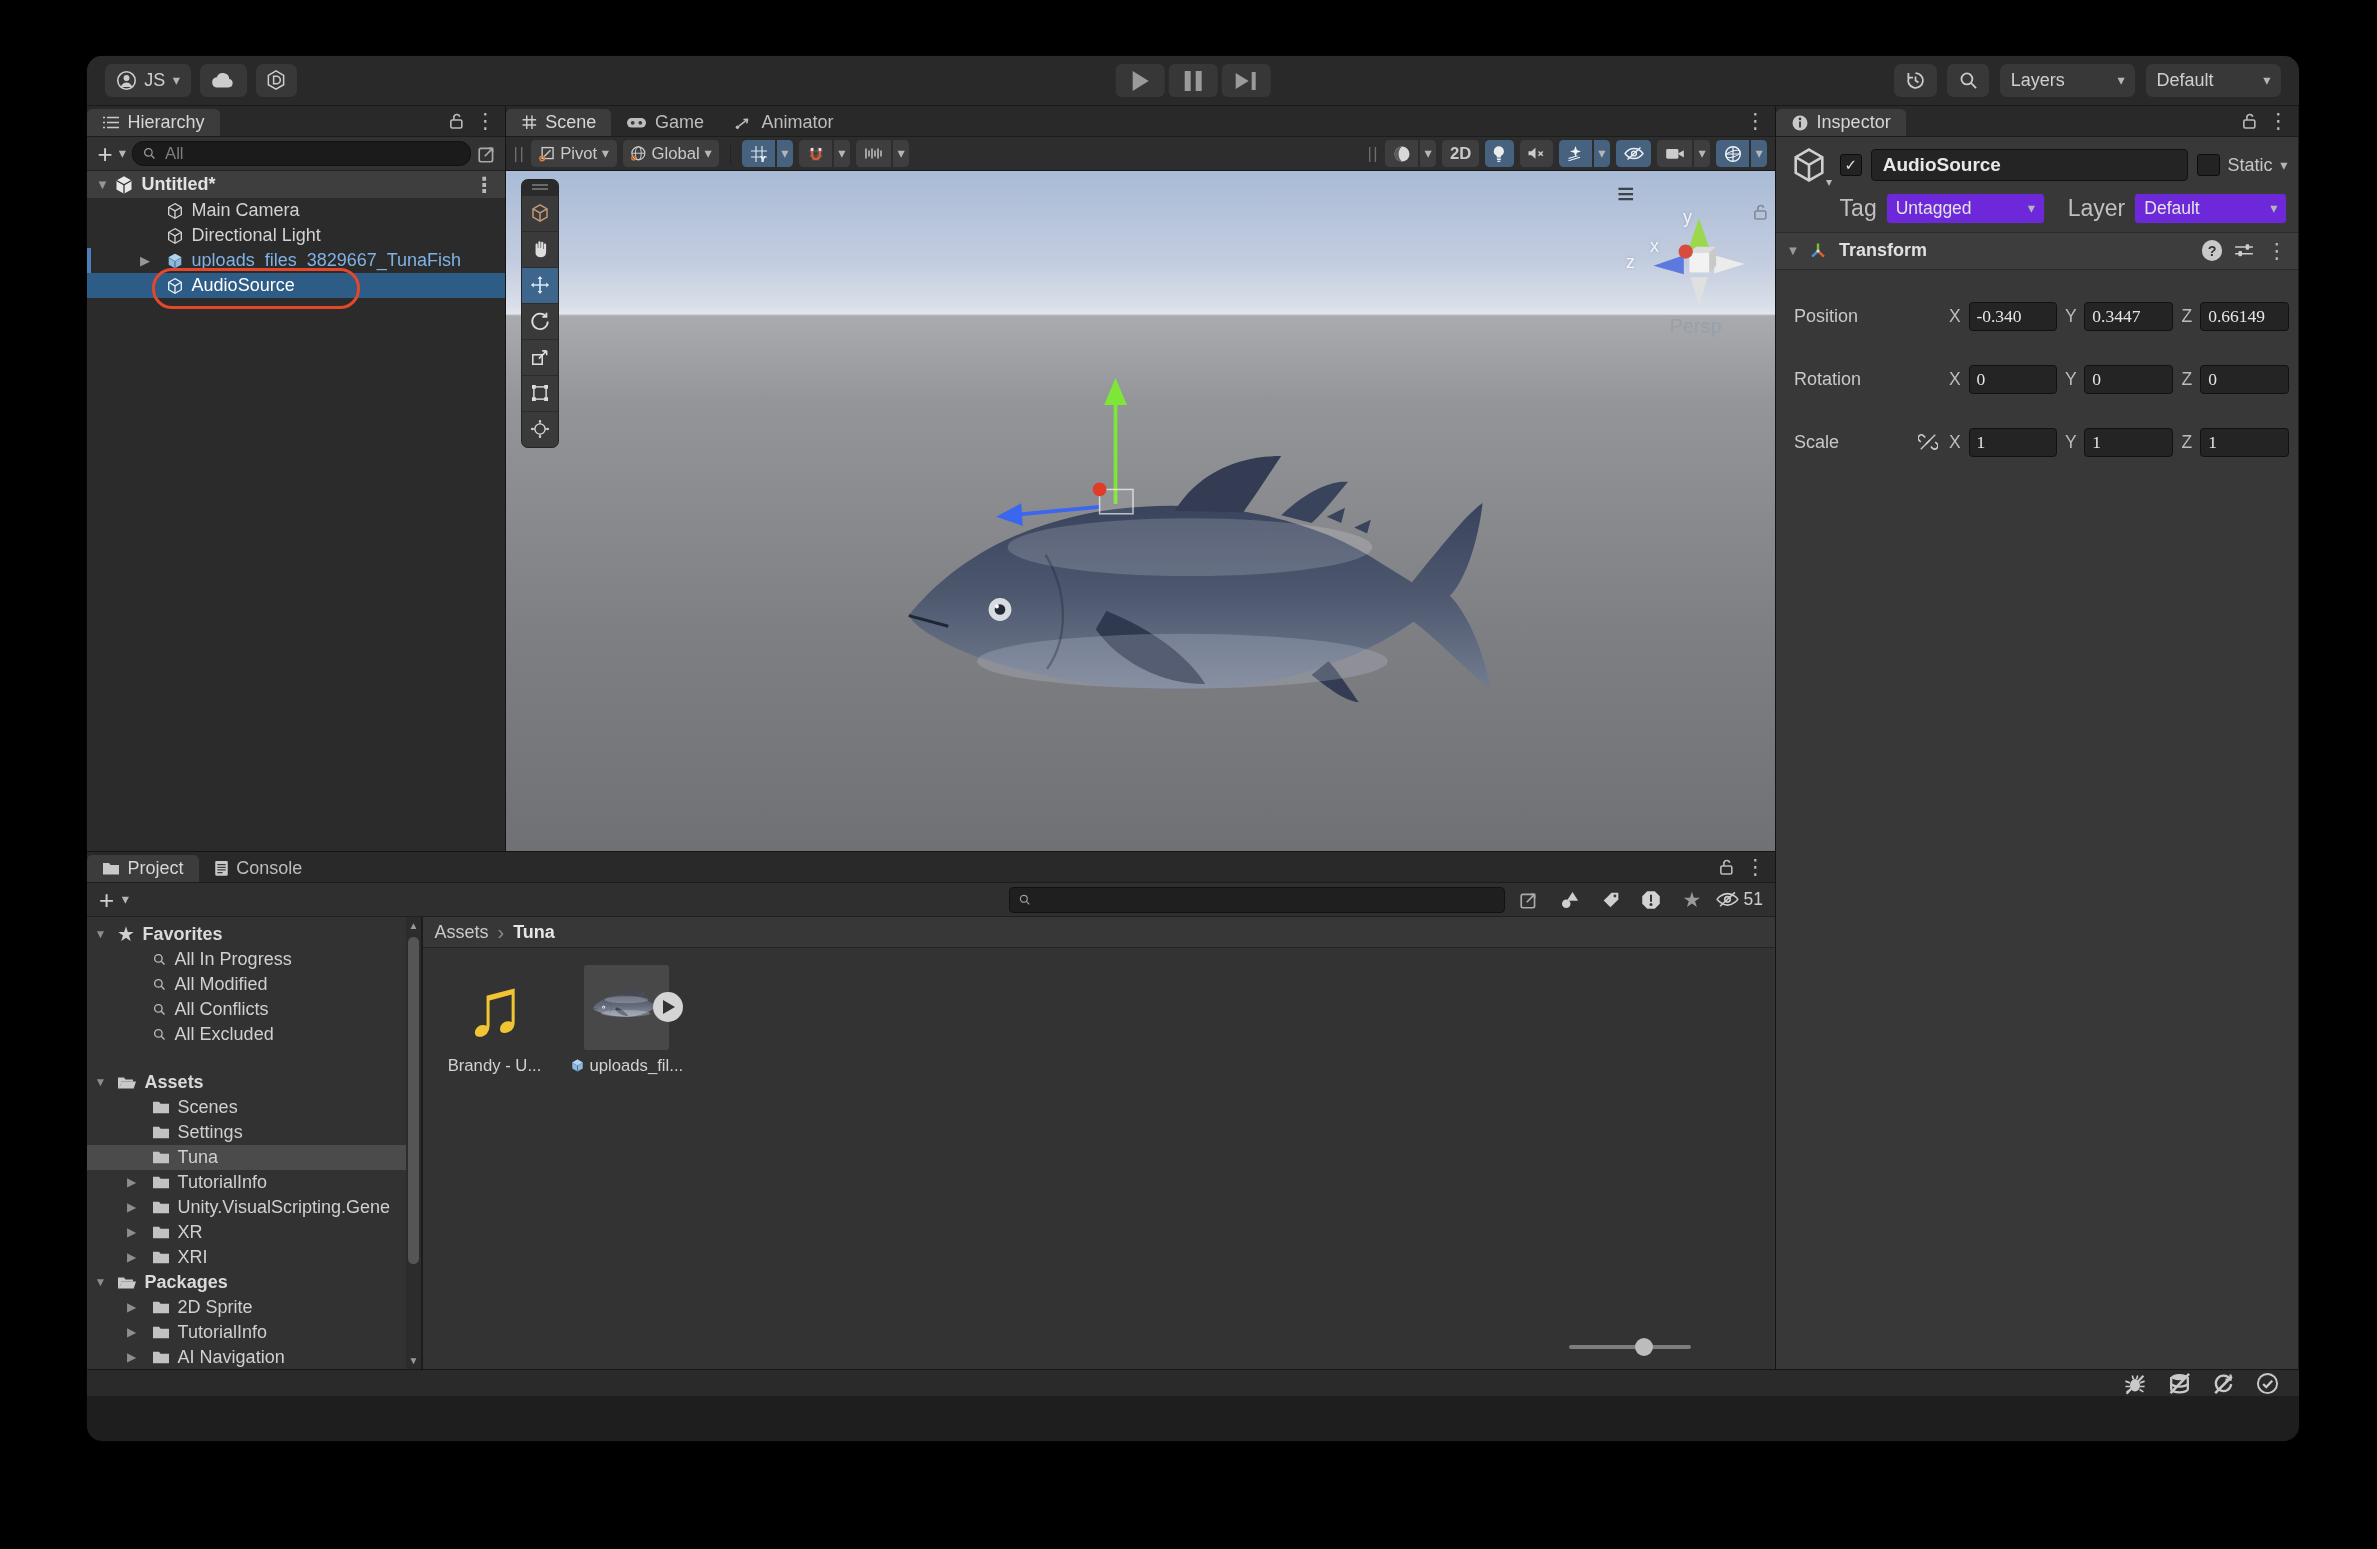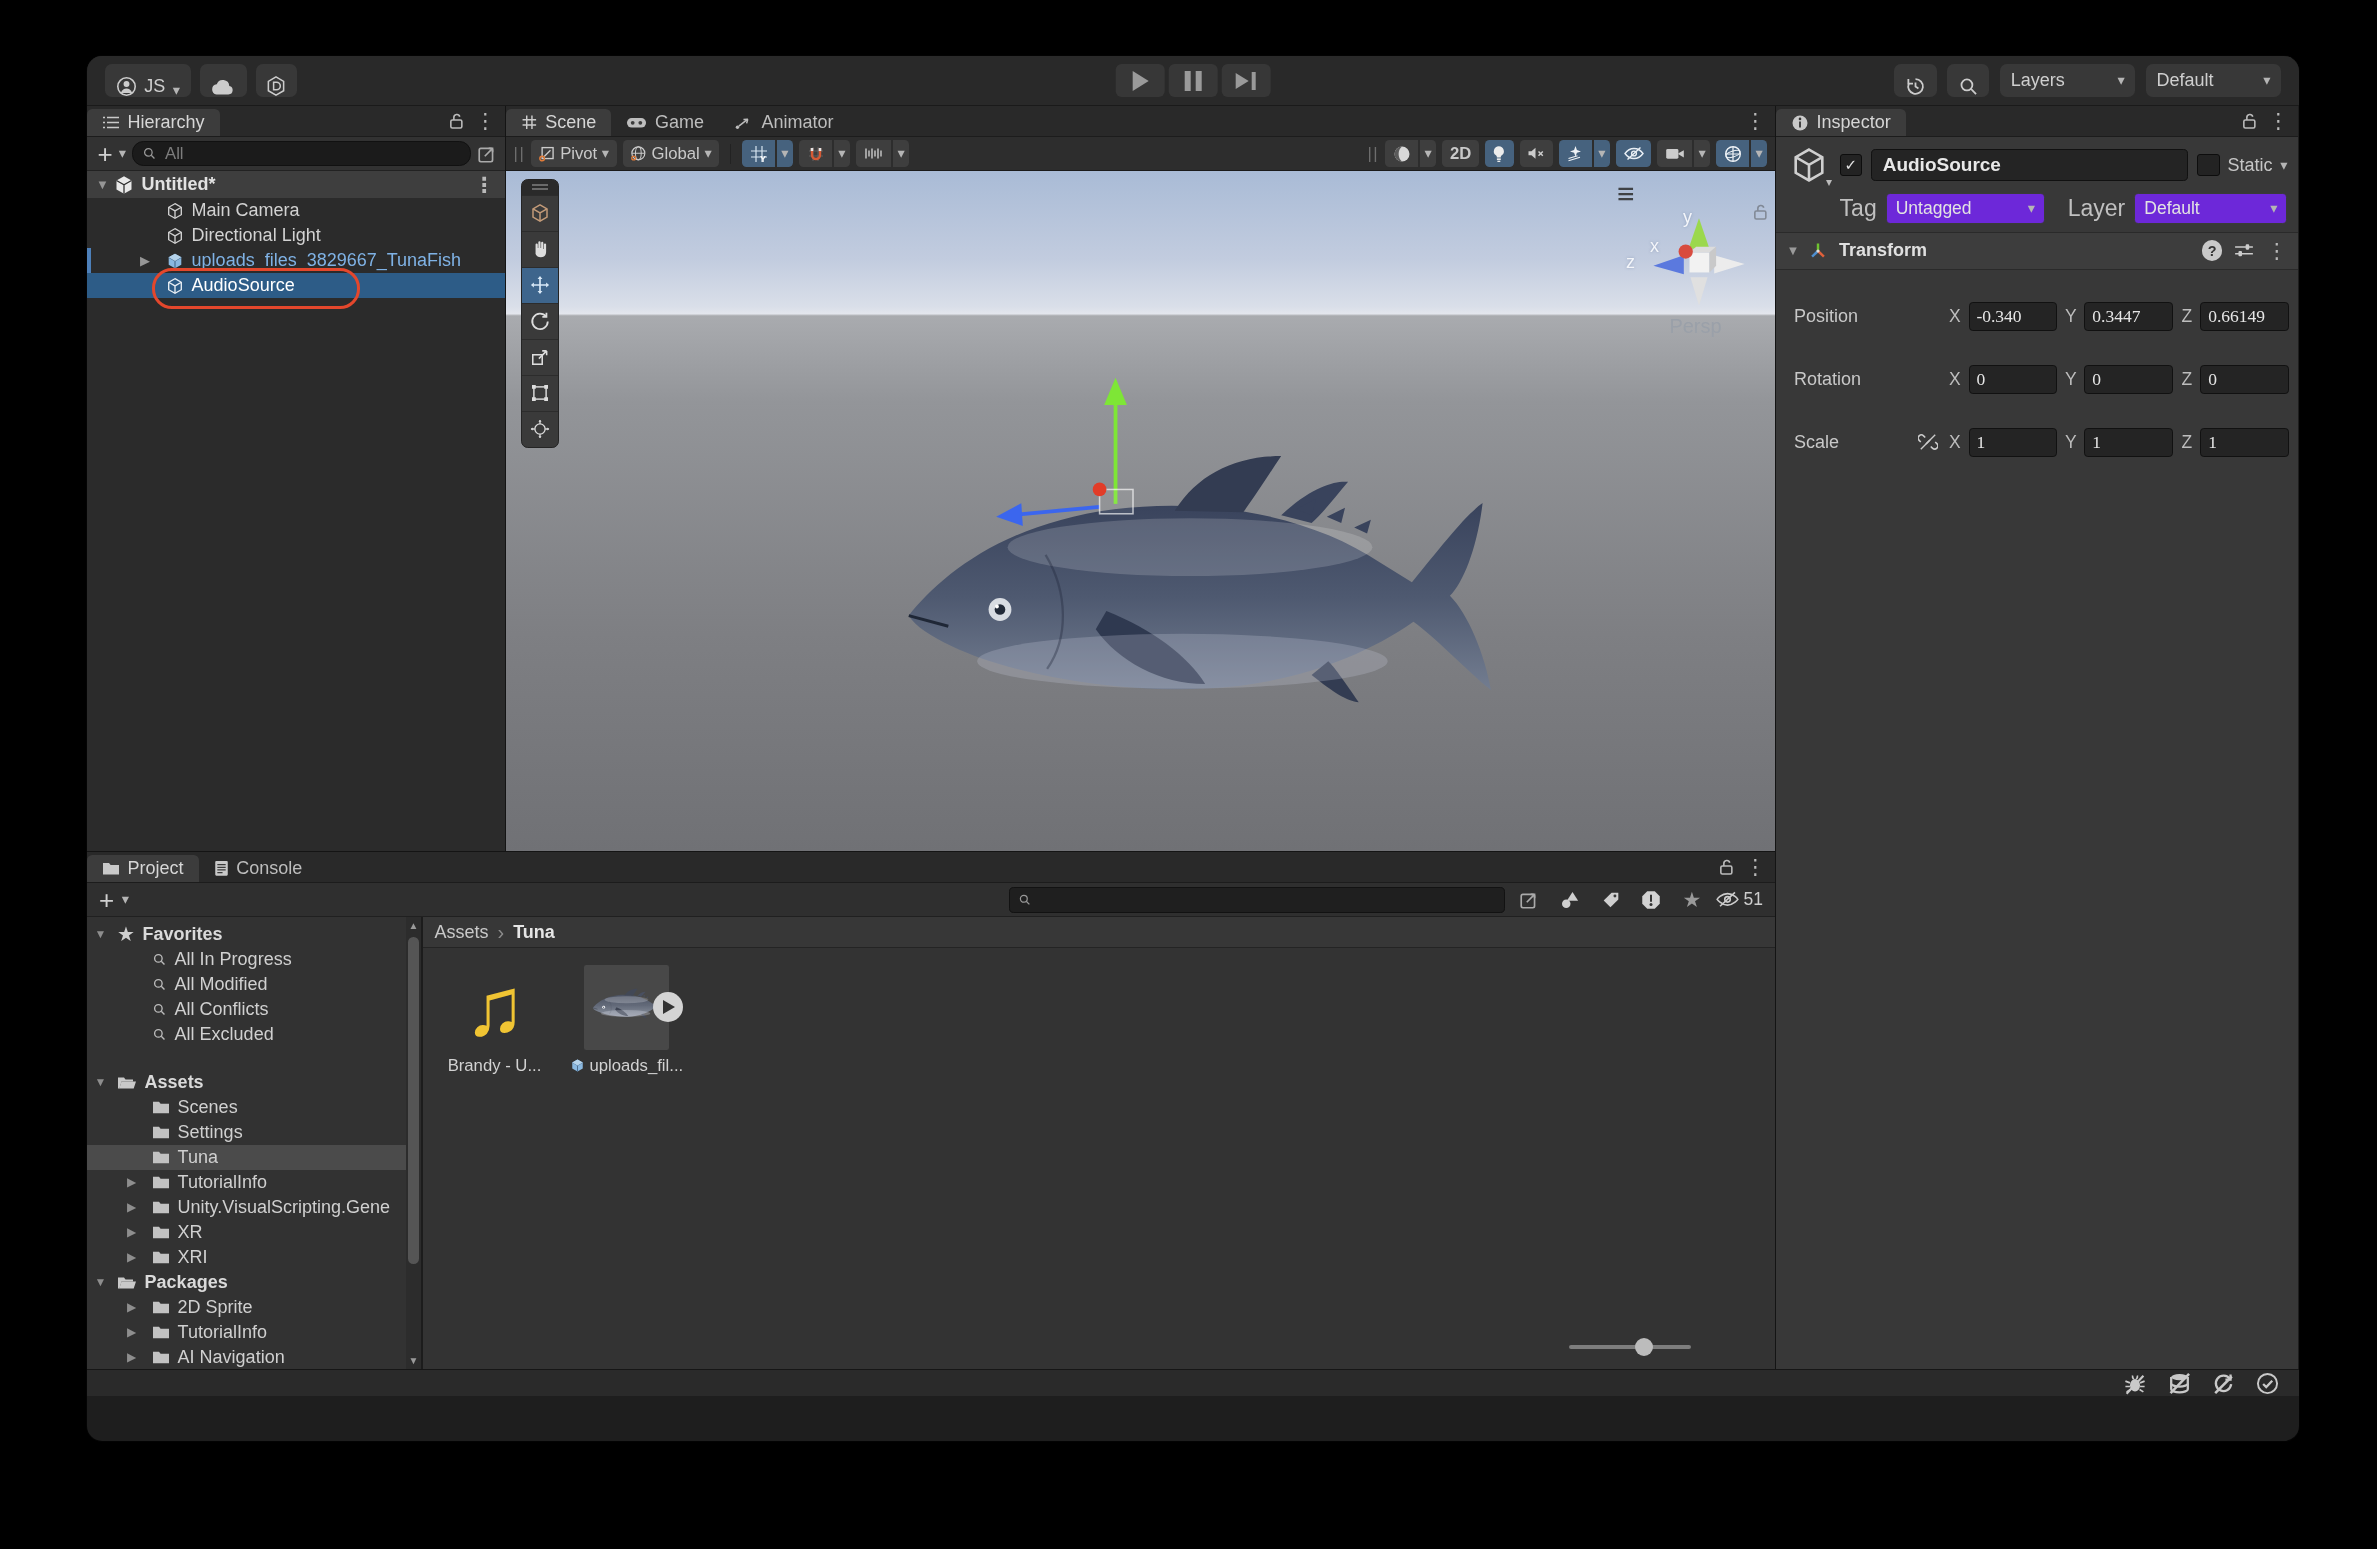--- a/index.html
+++ b/index.html
@@ -9,21 +9,21 @@
   .window{position:absolute;left:87px;top:56px;width:2212px;height:1385px;background:#1e1e1e;
     border-radius:15px;overflow:hidden;box-shadow:0 0 0 0.8px #050505;}
   
   .titlebar{height:44px;background:#2c2c2c;position:relative;display:flex;align-items:center;justify-content:center;}
   .traffic{position:absolute;left:21px;top:13px;display:flex;gap:12px;}
   .tl{width:18px;height:18px;border-radius:50%;}
   .tl.r{background:#ff5f57}.tl.y{background:#febc2e}.tl.g{background:#28c840}
   .wtitle{color:#9e9e9e;font-size:20.5px;font-weight:700;}
   
   .toolbar{height:49px;background:#292929;border-bottom:1.5px solid #1a1a1a;display:flex;align-items:center;padding:0 18px;position:relative;}
-  .tbtn{height:33px;background:#383838;border-radius:6.8px;display:inline-flex;align-items:flex-end;gap:7.6px;padding:0 10.6px;color:#cfcfcf;}
+  .tbtn{height:33px;background:#383838;border-radius:6.8px;display:inline-flex;align-items:center;gap:7.6px;padding:0 10.6px;color:#cfcfcf;}
   .tb-left{display:flex;gap:9px;align-items:center;}
   .tb-center{position:absolute;left:50%;transform:translateX(-50%);display:flex;gap:3.8px;}
   .pbtn{width:49px;height:33px;background:#373737;border-radius:6px;display:flex;align-items:center;justify-content:center;}
   .tb-right{margin-left:auto;display:flex;gap:10.6px;align-items:center;}
   .ddl{height:33px;min-width:114px;background:#383838;border-radius:6.8px;display:inline-flex;align-items:center;justify-content:space-between;padding:0 10.6px;color:#cfcfcf;}
   .caret{font-size:14.4px;color:#b5b5b5;line-height:1;}
   .play-tri{width:0;height:0;border-left:16.7px solid #9a9a9a;border-top:10px solid transparent;border-bottom:10px solid transparent;}
   .pause-bars{display:flex;gap:5.3px;}
   .pause-bars i{width:6px;height:20px;background:#9a9a9a;display:block;}
   .step{display:flex;align-items:center;gap:3px;}

